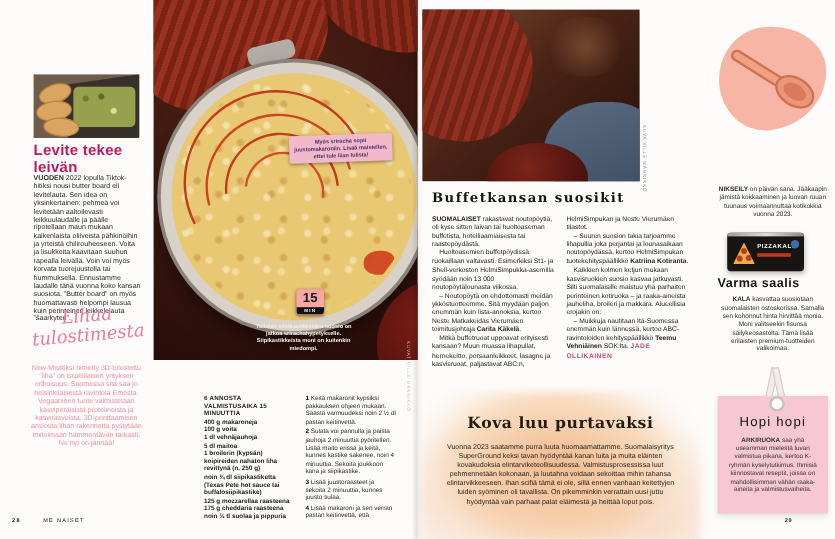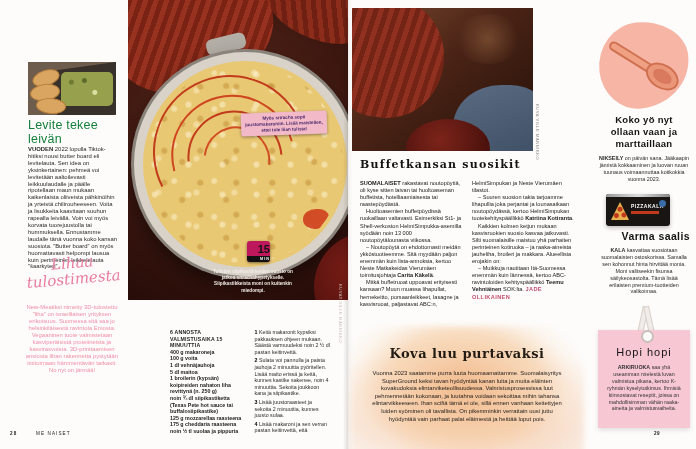--- a/index.html
+++ b/index.html
@@ -9,21 +9,21 @@
   
   .fold{left:343px;top:0;width:10px;height:449px;
     background:linear-gradient(to right,rgba(0,0,0,0) 0%,rgba(0,0,0,0.10) 45%,rgba(0,0,0,0.03) 60%,rgba(0,0,0,0) 100%);}
 
   
   .bread-photo{left:28px;top:62px;width:88px;height:53px;overflow:hidden;background:#6e5c4c;}
   .bread-board{position:absolute;left:26px;top:4px;width:70px;height:52px;background:#38302a;transform:rotate(-8deg);border-radius:4px;}
   .bread-top{position:absolute;left:33px;top:10px;width:52px;height:34px;background:#97a04c;border-radius:5px;
     background-image:radial-gradient(circle at 20% 30%,#6f7a33 2px,transparent 3px),radial-gradient(circle at 65% 60%,#d8e0a0 2px,transparent 3px),radial-gradient(circle at 45% 25%,#5d6a2c 2px,transparent 3px);}
   .bread-slice{position:absolute;background:#d9a560;border:1px solid #b97f3c;border-radius:50%;}
-  .headline{left:28px;top:118px;width:100px;font-size:12.5px;font-weight:normal;line-height:1.12;color:#15803d;letter-spacing:.2px;}
+  .headline{left:28px;top:118px;width:100px;font-size:12.5px;font-weight:bold;line-height:1.12;color:#be185d;letter-spacing:.2px;}
   .body-sm{font-size:5.9px;line-height:6.9px;color:#2b2b2b;}
   .left-body{left:28px;top:146px;width:90px;}
   .lead{font-weight:bold;}
   .script-h{left:18px;top:256px;width:110px;text-align:center;font-family:"DejaVu Serif",serif;font-style:italic;
     font-size:15px;line-height:1.05;color:#e87b9e;transform:rotate(-5deg);}
   .pink-note{left:24px;top:304px;width:96px;text-align:center;font-size:5.9px;line-height:7px;color:#ee8fa6;}
   .footer{font-size:4.6px;color:#1a1a1a;letter-spacing:1.1px;font-weight:bold;}
   .pg-left{left:10px;top:431px;}
   .mag-left{left:36px;top:431px;font-weight:normal;}
 
@@ -50,21 +50,21 @@
   .d2{left:24px;top:30px;width:120px;height:118px;border-top-color:#cf4520;border-left-color:#cf4520;transform:rotate(30deg);}
   .d3{left:40px;top:46px;width:92px;height:90px;border-top-color:#c23b1c;border-left-color:#c23b1c;transform:rotate(40deg);}
   .d4{left:56px;top:62px;width:64px;height:62px;border-top-color:#d14d24;border-left-color:#d14d24;transform:rotate(52deg);}
   .tom{position:absolute;right:14px;bottom:34px;width:26px;height:20px;background:#cf3f1e;border-radius:50% 40% 50% 45%;opacity:.9;}
   .plate{position:absolute;left:186px;top:232px;width:110px;height:110px;border-radius:50%;
     background:radial-gradient(circle at 35% 35%,#7a1d16,#4a0f0c 70%);}
 
   .sticker{left:241px;top:112px;width:78px;padding:3px 4px;background:#f2b9c8;border-radius:2px;
     transform:rotate(-2deg);text-align:center;font-size:4.6px;line-height:5.8px;font-weight:bold;color:#4a2a6b;
     box-shadow:0 1px 3px rgba(0,0,0,.4);}
-  .badge{left:247px;top:241px;width:23px;background:#be185d;border-radius:3px;overflow:hidden;text-align:right;
+  .badge{left:247px;top:241px;width:23px;background:#fca5a5;border-radius:3px;overflow:hidden;text-align:center;
     box-shadow:0 1px 3px rgba(0,0,0,.5);}
   .badge-num{font-size:11px;font-weight:bold;color:#111;line-height:13px;padding-top:2px;}
   .badge-unit{background:#111;color:#fff;font-size:3.8px;letter-spacing:1px;line-height:6px;font-weight:bold;}
   .hero-cap{left:212px;top:269px;width:82px;text-align:center;color:#f4ece6;font-size:4.7px;line-height:6.2px;font-weight:bold;}
 
   
   .recipe-title{left:170px;top:305px;width:170px;font-size:12.5px;font-weight:bold;color:#141414;letter-spacing:.2px;}
   .recipe-body{left:170px;top:329px;width:160px;height:114px;column-count:2;column-gap:9px;column-fill:auto;overflow:hidden;}
   .recipe-body .meta{font-size:5.2px;line-height:6.6px;font-weight:bold;color:#222;letter-spacing:.2px;}
   .recipe-body .ing{font-size:5.3px;line-height:6.6px;font-weight:bold;color:#1c1c1c;}
@@ -115,21 +115,21 @@
   .t1-b{left:598px;top:155px;width:92px;}
   .can{left:606px;top:194px;width:64px;height:32px;background:#181512;border-radius:3px;overflow:hidden;
     box-shadow:0 2px 4px rgba(0,0,0,.25);}
   .can-rim{position:absolute;left:0;top:0;width:100%;height:3px;background:linear-gradient(to right,#9a9a9a,#dcdcdc,#8a8a8a);}
   .can-slice{position:absolute;left:5px;top:8px;width:18px;height:18px;background:#e8b14e;
     clip-path:polygon(50% 0,100% 100%,0 100%);
     background-image:radial-gradient(circle at 50% 40%,#c0391d 2px,transparent 3px),radial-gradient(circle at 30% 75%,#c0391d 2px,transparent 3px),radial-gradient(circle at 72% 72%,#c0391d 2px,transparent 3px);}
   .can-label{position:absolute;left:25px;top:9px;color:#fff;font-size:5px;font-weight:bold;letter-spacing:.5px;}
   .can-band{position:absolute;left:25px;top:17px;width:28px;height:3px;background:#c0391d;}
   .can-logo{position:absolute;right:4px;top:6px;width:7px;height:7px;border-radius:50%;background:#3a6ea8;}
-  .t2-h{left:598px;top:230px;width:92px;text-align:right;font-size:10.5px;font-weight:bold;letter-spacing:.4px;color:#141414;}
+  .t2-h{left:598px;top:230px;width:92px;text-align:left;font-size:10.5px;font-weight:bold;letter-spacing:.4px;color:#141414;}
   .t2-b{left:600px;top:247px;width:88px;}
   .ribbon{left:638px;top:306px;width:16px;height:28px;}
   .ribbon:before,.ribbon:after{content:"";position:absolute;top:0;width:4px;height:26px;background:#f1ece9;
     border:0.5px solid #d8d0cb;}
   .ribbon:before{left:2px;transform:rotate(12deg);}
   .ribbon:after{right:2px;transform:rotate(-12deg);}
   .grommet{left:641px;top:330px;width:9px;height:9px;border-radius:50%;background:#fdfcfb;
     border:2px solid #c8c0ba;z-index:3;}
   .hopi-card{left:598px;top:330px;width:92px;height:98px;background:#f8c7d4;box-shadow:0 2px 5px rgba(0,0,0,.12);}
   .t3-h{position:absolute;left:0;top:16px;width:100%;text-align:center;font-size:11px;font-weight:normal;
@@ -240,21 +240,20 @@
   <div class="abs blob">
     <svg class="spoon-svg" viewBox="0 0 100 100">
       <g transform="rotate(38 50 50)">
         <rect x="10" y="46" width="50" height="8" rx="4" fill="#f0a184" stroke="#cf7150" stroke-width="2"></rect>
         <ellipse cx="72" cy="50" rx="17" ry="11.5" fill="#eb9678" stroke="#cf7150" stroke-width="2"></ellipse>
         <ellipse cx="72" cy="50" rx="10.5" ry="6.5" fill="#d97a5e"></ellipse>
       </g>
     </svg>
   </div>
 
-  <div class="abs t1-h"><span>Koko yö nyt ollaan vaan ja marttaillaan</span></div>
   <div class="abs rail-body t1-b"><span class="lead">NIKSEILY</span><span> on päivän sana. Jääkaapin jämistä kokkaaminen ja luovan ruuan tuunaus voimaannuttaa kotikokkia vuonna 2023.</span></div>
 
   <div class="abs can">
     <div class="can-rim"></div>
     <div class="can-slice"></div>
     <div class="can-label">PIZZAKALA</div>
     <div class="can-band"></div>
     <div class="can-logo"></div>
   </div>
 

